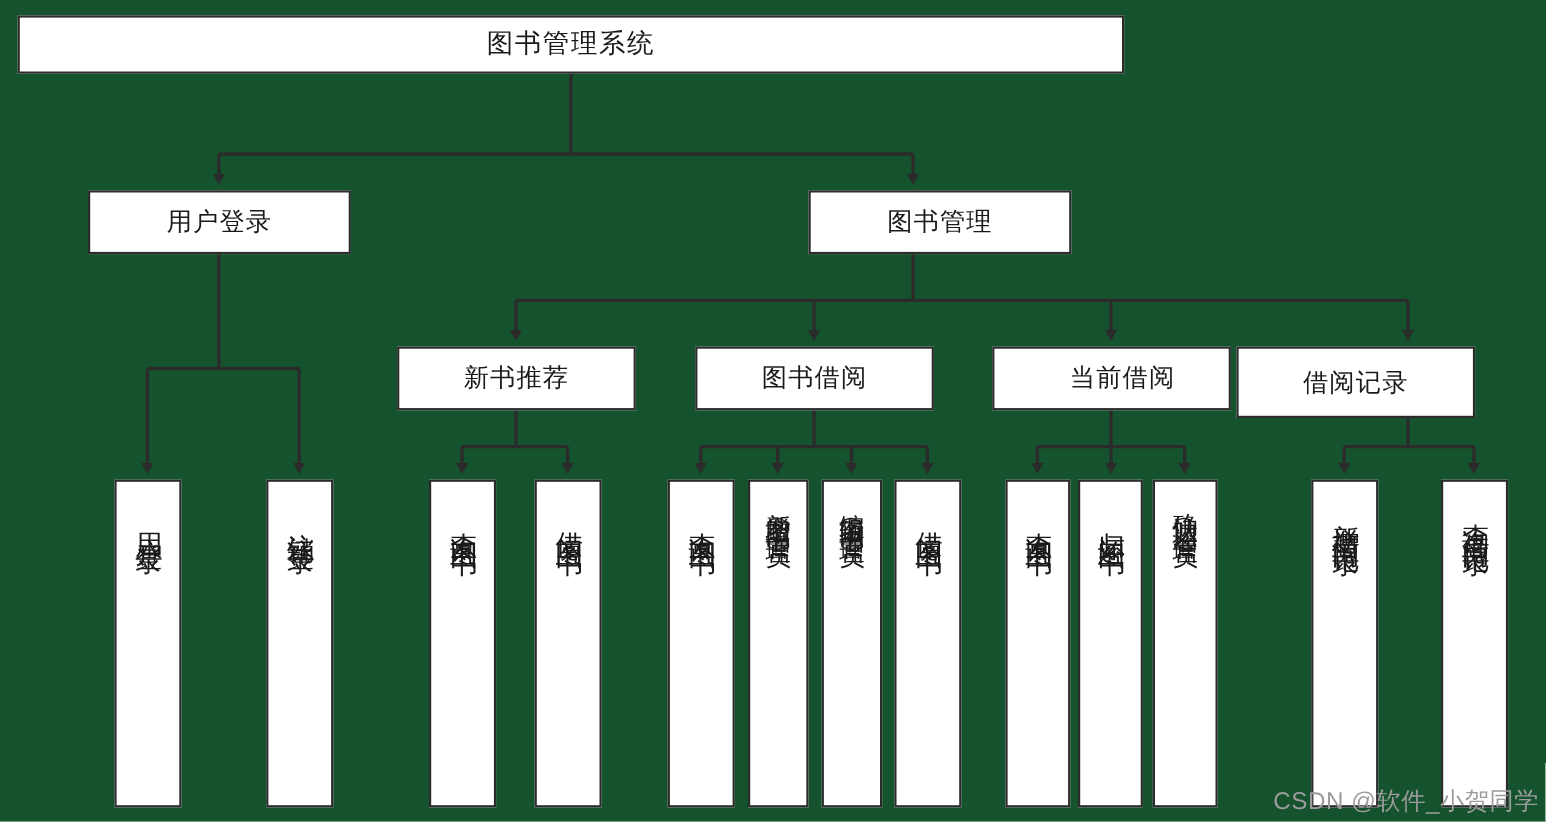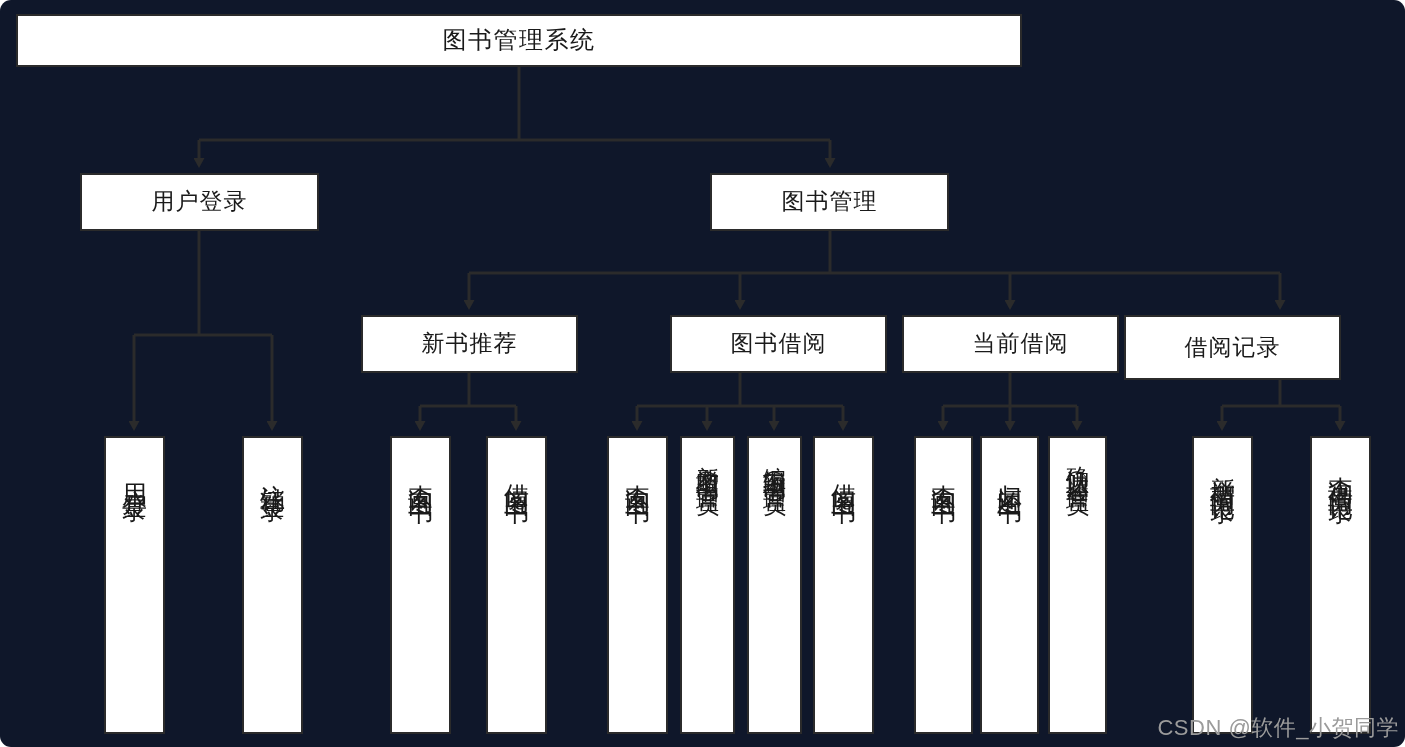--- a/index.html
+++ b/index.html
@@ -1,23 +1,22 @@
 <!DOCTYPE html>
 <html><head>
 <meta charset="utf-8">
 <style>
   html,body{margin:0;padding:0;background:#ffffff;}
   #stage{
     position:relative;
     width:1405px;
     height:747px;
-    background:#0f172a;
+    background:#14532d;
     font-family:"Liberation Sans","DejaVu Sans",sans-serif;
     overflow:hidden;
-    border-radius:11px;
   }
   #svg-layer{position:absolute;left:0;top:0;width:1405px;height:747px;}
   .node{
     position:absolute;
     box-sizing:border-box;
     border:2.5px solid #2b2b2b;
     background:#ffffff;
     display:flex;
     align-items:center;
     justify-content:center;
@@ -116,28 +115,28 @@
     </g>
   </svg>
 
   <div class="node horiz root" style="left:16px;top:14px;width:1006px;height:53px;">
     <span class="lbl">图书管理系统</span>
   </div>
 
   <div class="node horiz" style="left:80px;top:173px;width:239px;height:58px;">
     <span class="lbl">用户登录</span>
   </div>
-  <div class="node horiz" style="left:710px;top:173px;width:239px;height:58px;">
+  <div class="node horiz" style="left:735px;top:173px;width:239px;height:58px;">
     <span class="lbl">图书管理</span>
   </div>
 
   <div class="node horiz" style="left:361px;top:315px;width:217px;height:58px;">
     <span class="lbl">新书推荐</span>
   </div>
-  <div class="node horiz" style="left:632px;top:315px;width:217px;height:58px;margin-left:38px;">
+  <div class="node horiz" style="left:632px;top:315px;width:217px;height:58px;">
     <span class="lbl">图书借阅</span>
   </div>
   <div class="node horiz" style="left:902px;top:315px;width:217px;height:58px;padding-left:20px;">
     <span class="lbl">当前借阅</span>
   </div>
   <div class="node horiz" style="left:1124px;top:315px;width:217px;height:65px;">
     <span class="lbl">借阅记录</span>
   </div>
 
   <div class="node vert" style="left:104px;top:436px;width:61px;height:298px;">

